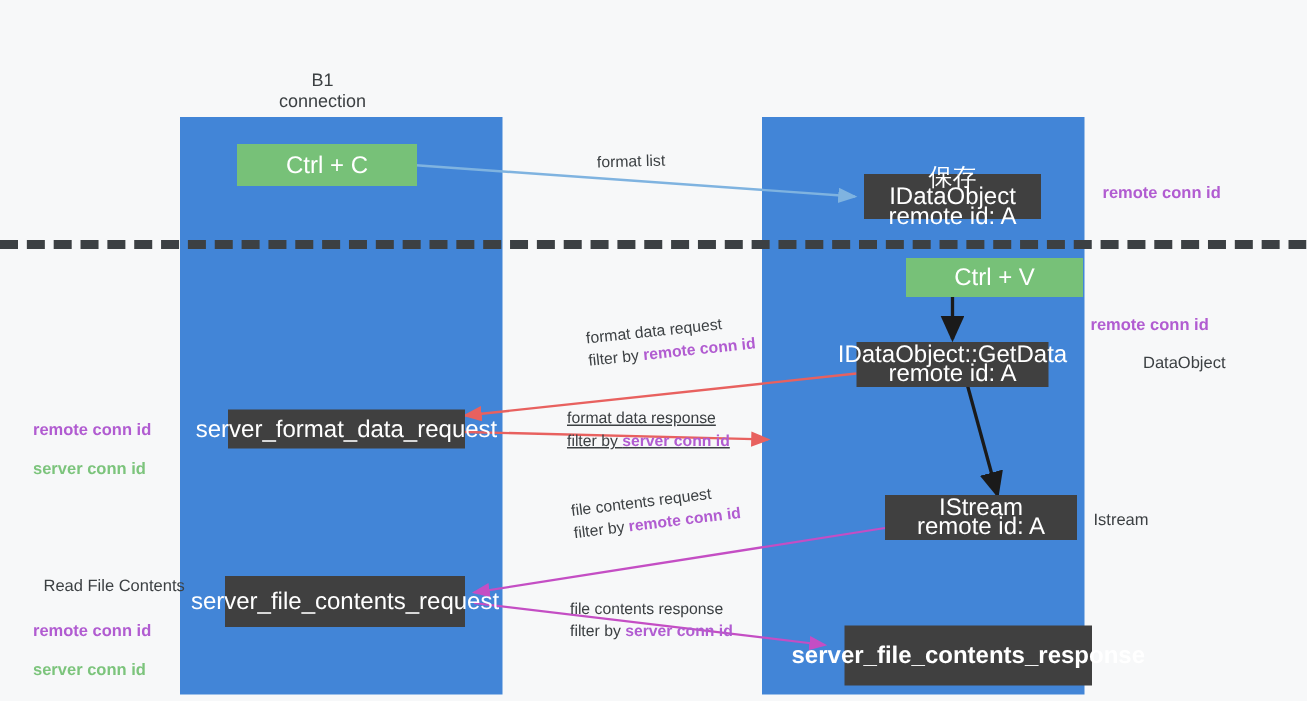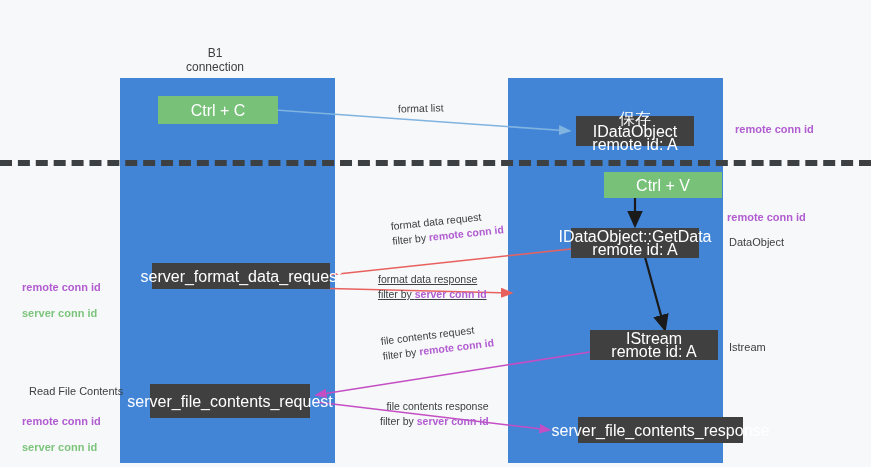--- a/index.html
+++ b/index.html
@@ -149,35 +149,35 @@
 
   <div class="node green" style="left:576px; top:172px; width:118px; height:26px;margin-left:28px;">
     <span>Ctrl + V</span>
   </div>
 
   <div class="node orange" style="left:571px; top:228px; width:128px; height:30px;">
     <span>IDataObject::GetData</span>
     <span class="l2">remote id: A</span>
   </div>
 
-  <div class="node orange" style="left:152px; top:263px; width:178px; height:26px;text-align:right;">
+  <div class="node orange" style="left:152px; top:273px; width:158px; height:26px;text-align:right;">
     <span>server_format_data_request</span>
   </div>
 
 
   <div class="node orange" style="left:590px; top:330px; width:128px; height:30px;">
     <span>IStream</span>
     <span class="l2">remote id: A</span>
   </div>
 
   <div class="node orange" style="left:150px; top:384px; width:160px; height:34px;">
     <span>server_file_contents_request</span>
   </div>
 
-  <div class="node orange" style="left:578px; top:417px; width:165px; height:26px;">
+  <div class="node orange" style="left:563px; top:417px; width:165px; height:40px;font-weight:bold;">
     <span>server_file_contents_response</span>
   </div>
 
   <div class="edgelabel" style="left:398px; top:101px; transform: rotate(-1.5deg);">
     <span>format list</span>
   </div>
 
   <div class="edgelabel" style="left:390px; top:219px; transform: rotate(-6deg); transform-origin: left top;">
     <div>format data request</div>
     <div><span>filter by </span><span class="hl-remote">remote conn id</span></div>
@@ -186,30 +186,30 @@
   <div class="edgelabel" style="left:378px; top:272px;text-decoration:underline;">
     <div>format data response</div>
     <div><span>filter by </span><span class="hl-server">server conn id</span></div>
   </div>
 
   <div class="edgelabel" style="left:380px; top:334px; transform: rotate(-7deg); transform-origin: left top;">
     <div>file contents request</div>
     <div><span>filter by </span><span class="hl-remote">remote conn id</span></div>
   </div>
 
-  <div class="edgelabel" style="left:380px; top:399px;text-align:right;">
+  <div class="edgelabel" style="left:380px; top:399px;">
     <div>file contents response</div>
     <div><span>filter by </span><span class="hl-server">server conn id</span></div>
   </div>
 
   <div class="sidelabel bold tok-remote" style="left:735px; top:123px;">remote conn id</div>
 
   <div class="sidelabel bold tok-remote" style="left:727px; top:211px;">remote conn id</div>
 
-  <div class="sidelabel" style="left:729px; top:236px;">DataObject</div>
+  <div class="sidelabel" style="left:762px; top:236px;">DataObject</div>
 
   <div class="sidelabel" style="left:729px; top:341px;">Istream</div>
 
   <div class="sidelabel" style="left:737px; top:424px;margin-top:46px;">Write File Contents</div>
 
   <div class="sidelabel" style="left:22px; top:268px;">
     <div class="tok-remote">remote conn id</div>
     <div class="tok-server">server conn id</div>
   </div>
 

